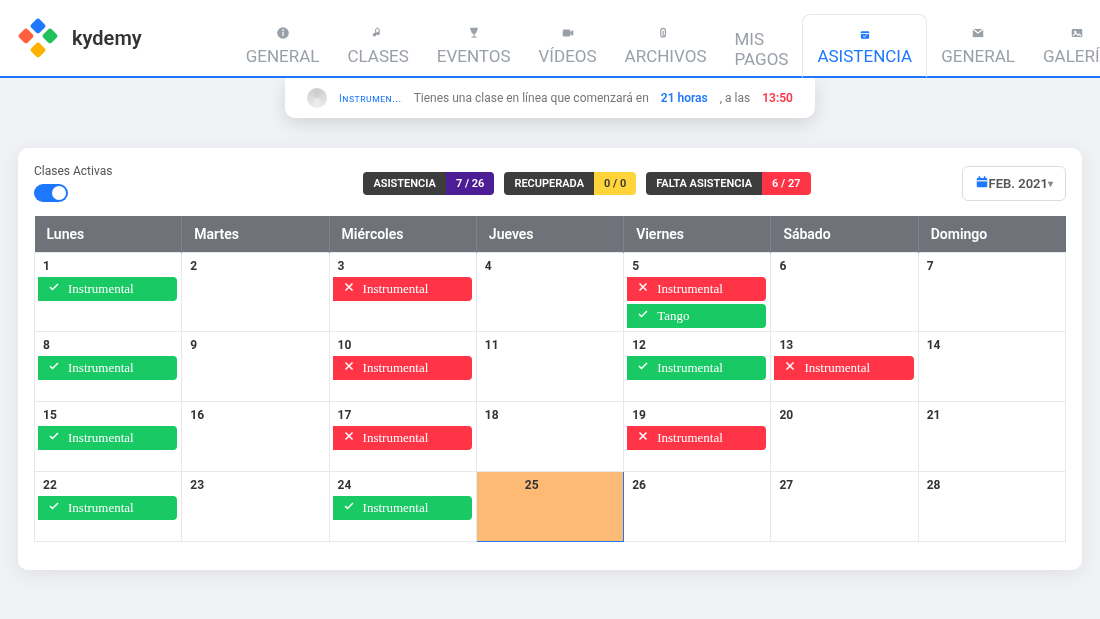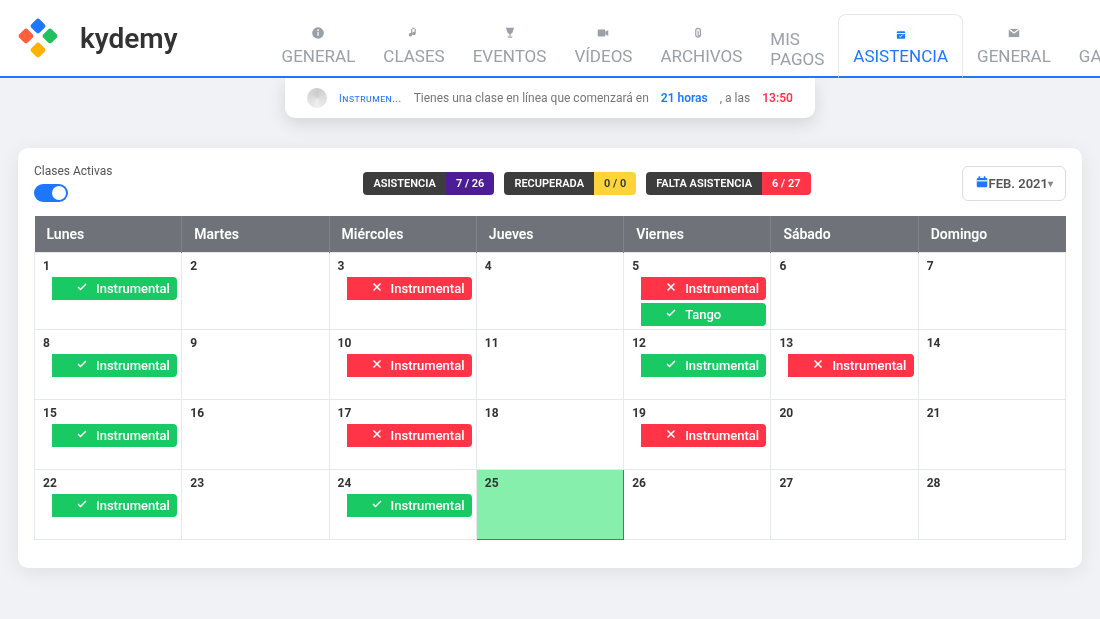--- a/index.html
+++ b/index.html
@@ -16,22 +16,22 @@
     display: flex;
     align-items: center;
     height: 78px;
     border-bottom: 2px solid #1e78ff;
     padding: 0 20px 0 20px;
     position: relative;
   }
   .logo {
     display: flex;
     align-items: center;
-    gap: 24px;
-    font-size: 28px;
+    gap: 16px;
+    font-size: 20px;
     font-weight: 600;
     color: #333;
   }
   .logo-mark {
     width: 36px; height:36px;
     position: relative;
   }
   .logo-mark span{
     position:absolute; width:12px; height:12px; border-radius:3px;
   }
@@ -134,28 +134,28 @@
   .cal th{
     background:#6f7278; color:#fff; text-align:left; padding:10px 12px; font-weight:600; font-size:14px;
     border-right:1px solid #7e828a;
   }
   .cal th:last-child{border-right:none;}
   .cal td{
     border:1px solid #e5e8ec; vertical-align:top; height:70px; position:relative;
     font-size:12px; color:#333; font-weight:700;
   }
   .daynum{ padding:6px 8px 2px; display:block;}
-  .cal td.today{ background:#86efac; border:1px solid #1e78ff;}
+  .cal td.today{ background:#fdba74; border:1px solid #1e78ff;padding-left:40px;}
   .event{
-    margin:2px 4px 3px 17px;
-    padding:4px 24px;
+    margin:2px 4px 3px 3px;
+    padding:4px 10px;
     border-radius:0 4px 4px 0;
     color:#fff;
     display:flex; align-items:center; gap:8px;
-    font-weight:500; font-size:13px;
+    font-weight:500; font-size:13px;font-family:Liberation Serif, serif;
   }
   .event.ok{ background:#18c964;}
   .event.miss{ background:#ff3547;}
   .event svg{width:12px;height:12px;fill:#fff;flex:0 0 auto;}
 </style>
 </head>
 <body>
 
 <div class="topbar">
   <div class="logo">

